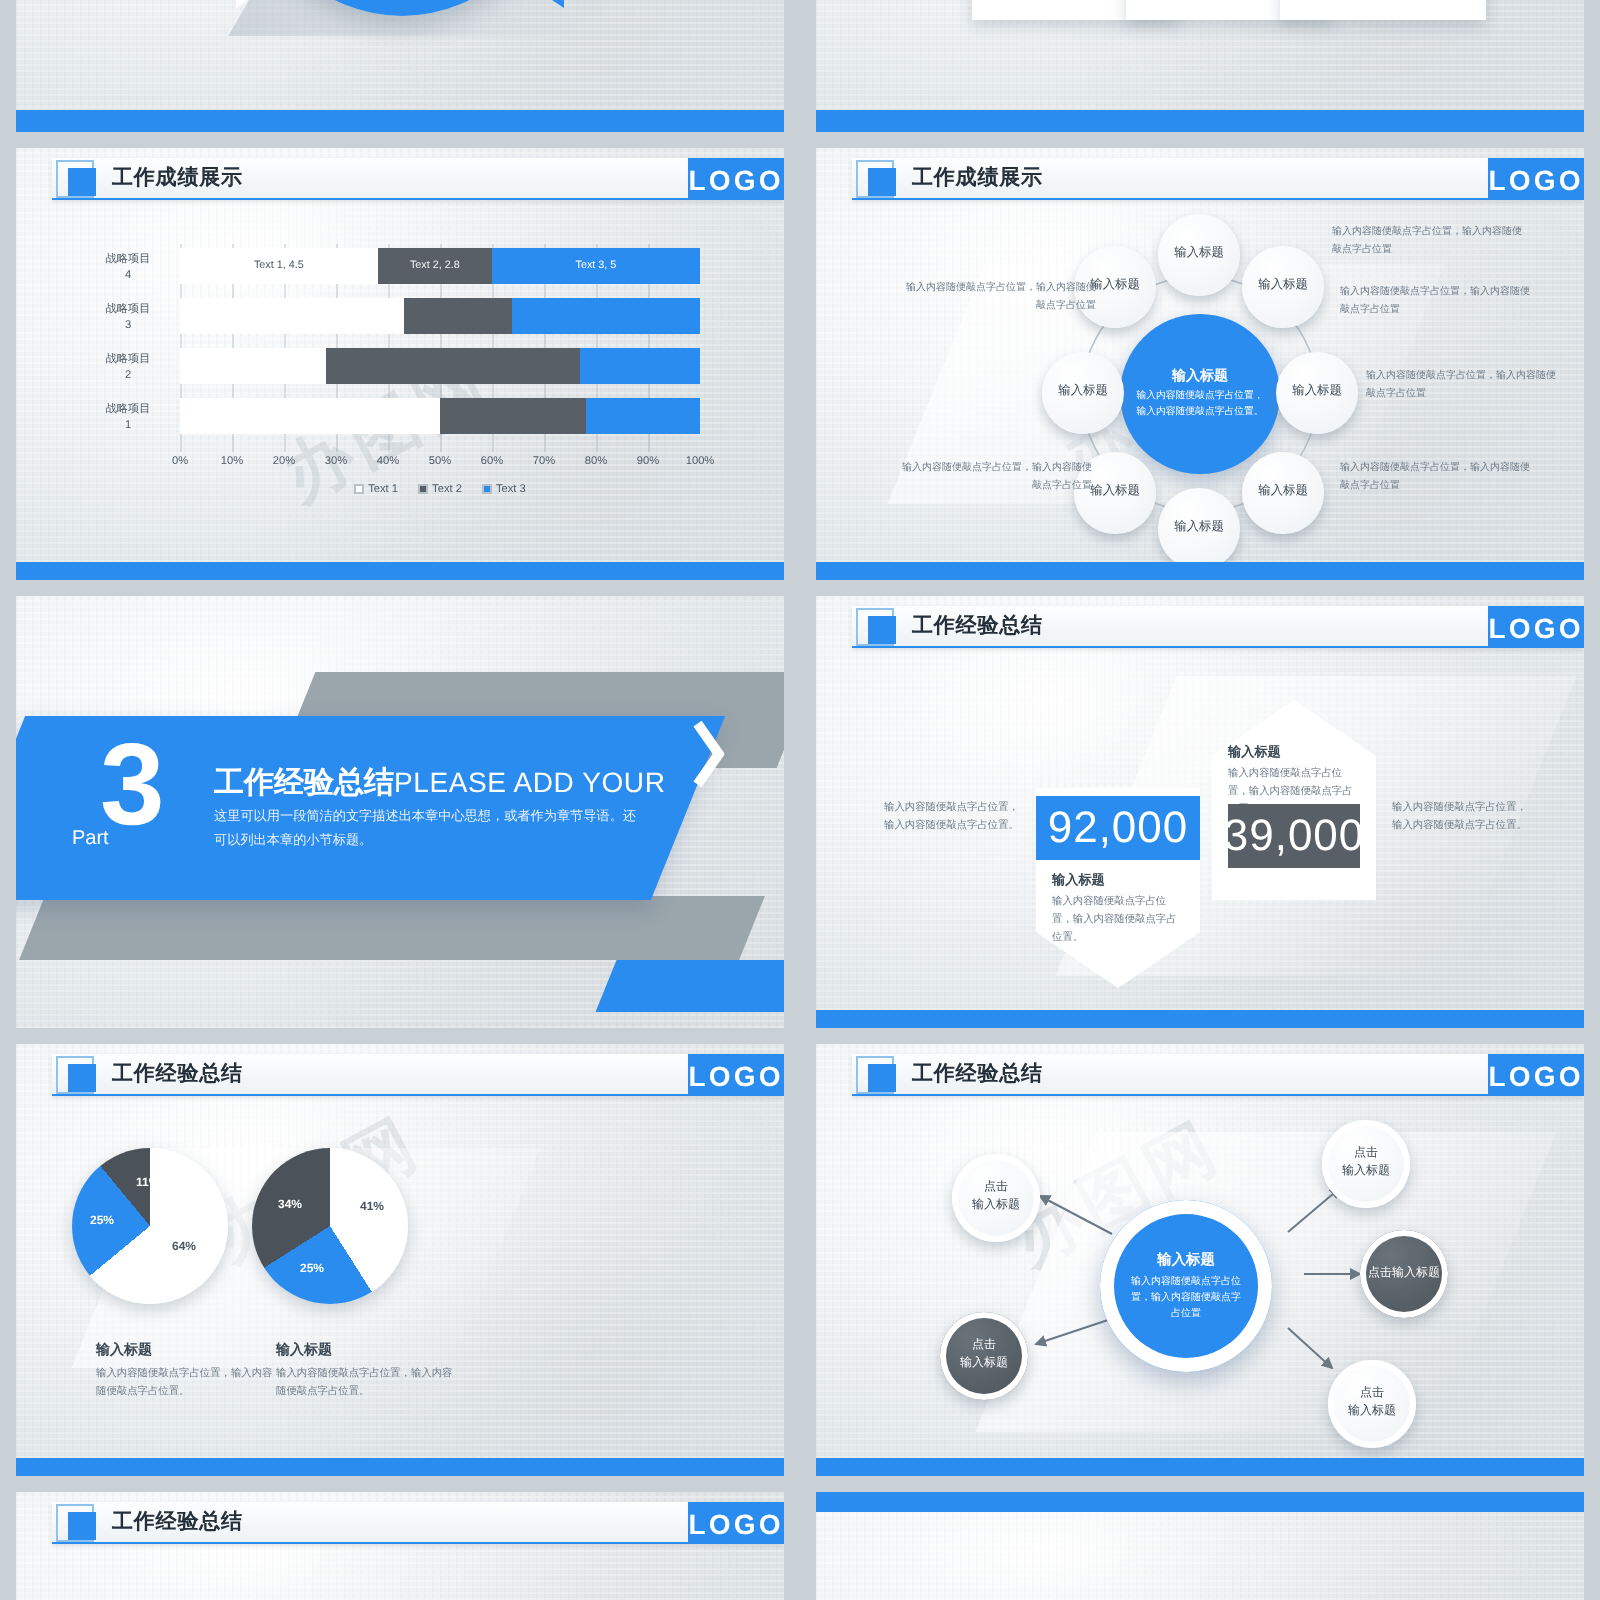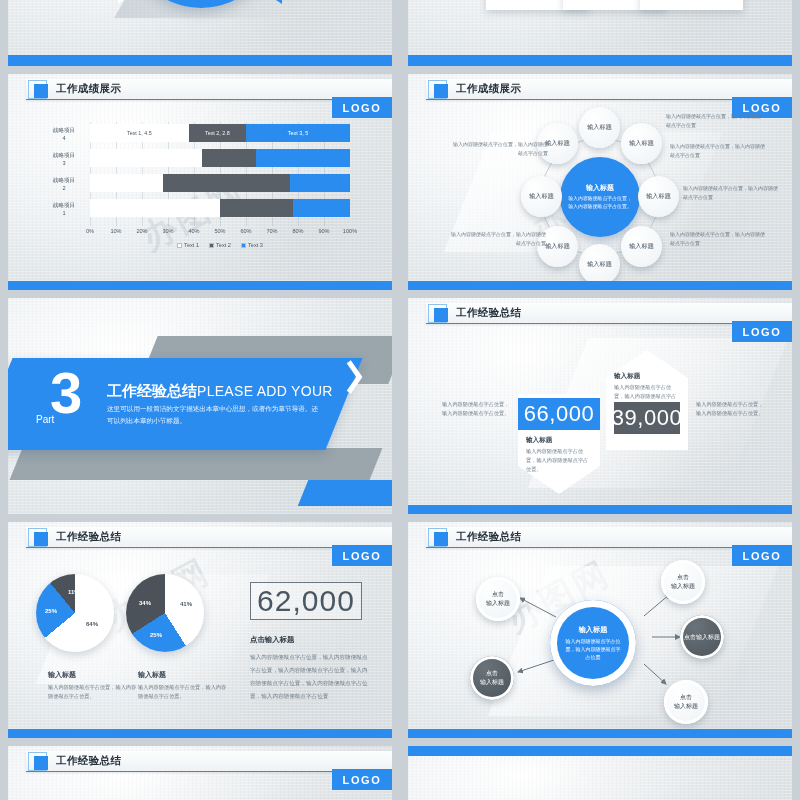--- a/index.html
+++ b/index.html
@@ -53,23 +53,23 @@
   .hdr-sq-in {
     position: absolute; left: 26px; top: 10px; width: 14px; height: 14px;
     background: #2b8cf0;
   }
   .hdr-title {
     position: absolute; left: 48px; top: 8px;
     font-size: 10.5px; font-weight: bold; color: #25303a; letter-spacing: .4px;
     white-space: nowrap;
   }
   .hdr-logo {
-    position: absolute; right: 0; top: 23px; width: 60px; height: 21px;
+    position: absolute; right: 0; top: 5px; width: 48px; height: 21px;
     background: #2b8cf0; color: #fff;
-    font-size: 11px; font-weight: bold; letter-spacing: 1.6px;
+    font-size: 14px; font-weight: bold; letter-spacing: 1.6px;
     display: flex; align-items: center; justify-content: center;
   }
   .footer-bar {
     position: absolute; left: 0; bottom: 0; width: 100%; height: 9px;
     background: #2b8cf0;
   }
   .footer-bar.tall { height: 11px; }
 
   
   #s1 { top: -150px; height: 216px; }
@@ -428,21 +428,21 @@
     <div class="hex up" style="left:198px;top:52px;width:82px;height:100px;padding:22px 8px 8px;">
       <h5>输入标题</h5>
       <p>输入内容随便敲点字占位置，输入内容随便敲点字占位置。</p>
     </div>
     <div class="val-band gray" style="left:206px;top:104px;width:66px;">39,000</div>
 
     <div class="hex down" style="left:110px;top:96px;width:82px;height:100px;padding:42px 8px 8px;">
       <h5>输入标题</h5>
       <p>输入内容随便敲点字占位置，输入内容随便敲点字占位置。</p>
     </div>
-    <div class="val-band blue" style="left:110px;top:100px;width:82px;">66,000</div>
+    <div class="val-band blue" style="left:110px;top:100px;width:82px;">92,000</div>
 
     <div class="side-txt" style="left:34px;top:102px;">输入内容随便敲点字占位置，输入内容随便敲点字占位置。</div>
     <div class="side-txt" style="left:288px;top:102px;">输入内容随便敲点字占位置，输入内容随便敲点字占位置。</div>
 
     <div class="footer-bar"></div>
   </div>
 
   <div class="gap" style="top:514px;height:8px;"></div>
 
   <div class="slide left" id="s7">
@@ -470,25 +470,20 @@
 
     <div class="cap" style="left:40px;top:148px;">
       <h5>输入标题</h5>
       <p>输入内容随便敲点字占位置，输入内容随便敲点字占位置。</p>
     </div>
     <div class="cap" style="left:130px;top:148px;">
       <h5>输入标题</h5>
       <p>输入内容随便敲点字占位置，输入内容随便敲点字占位置。</p>
     </div>
 
-    <div class="big-box" style="left:242px;top:60px;width:112px;height:38px;">62,000</div>
-    <div class="blk" style="position:absolute;left:242px;top:113px;width:118px;">
-      <h5>点击输入标题</h5>
-      <p>输入内容随便敲点字占位置，输入内容随便敲点字占位置，输入内容随便敲点字占位置，输入内容随便敲点字占位置，输入内容随便敲点字占位置，输入内容随便敲点字占位置</p>
-    </div>
 
     <div class="footer-bar"></div>
   </div>
 
   <div class="slide right" id="s8">
     <div class="grain"></div>
     <div class="wm" style="left:95px;top:52px;">办图网</div>
     <div class="swoosh" style="left:110px;top:44px;width:230px;height:150px;"></div>
 
     <div class="hdr">

